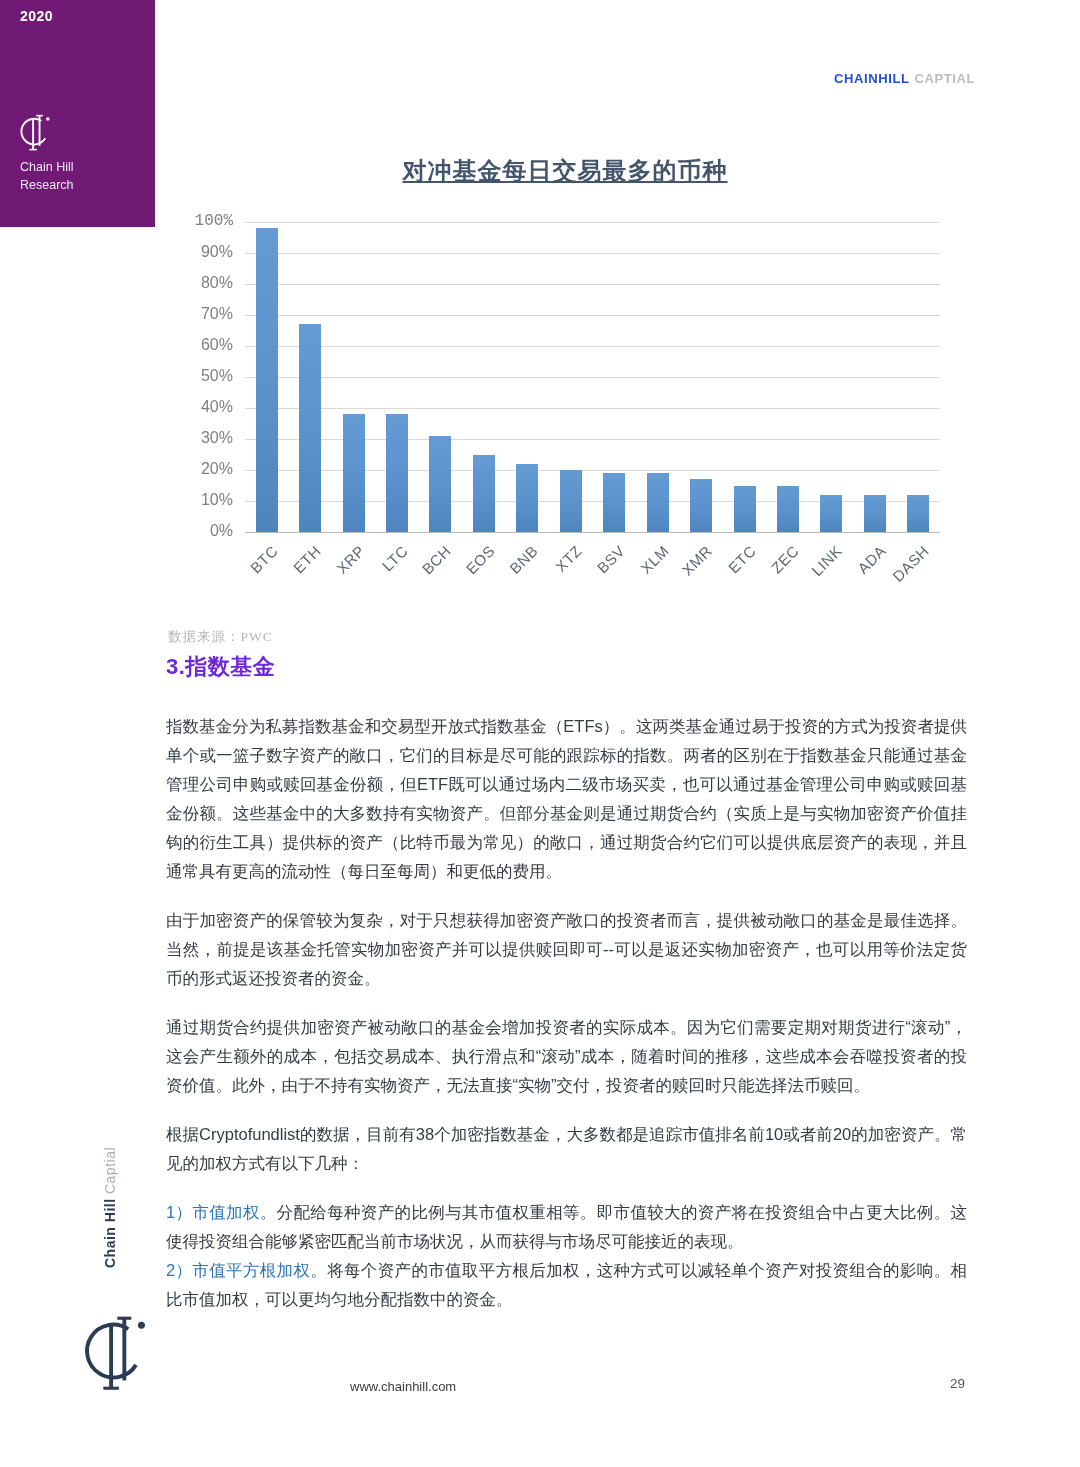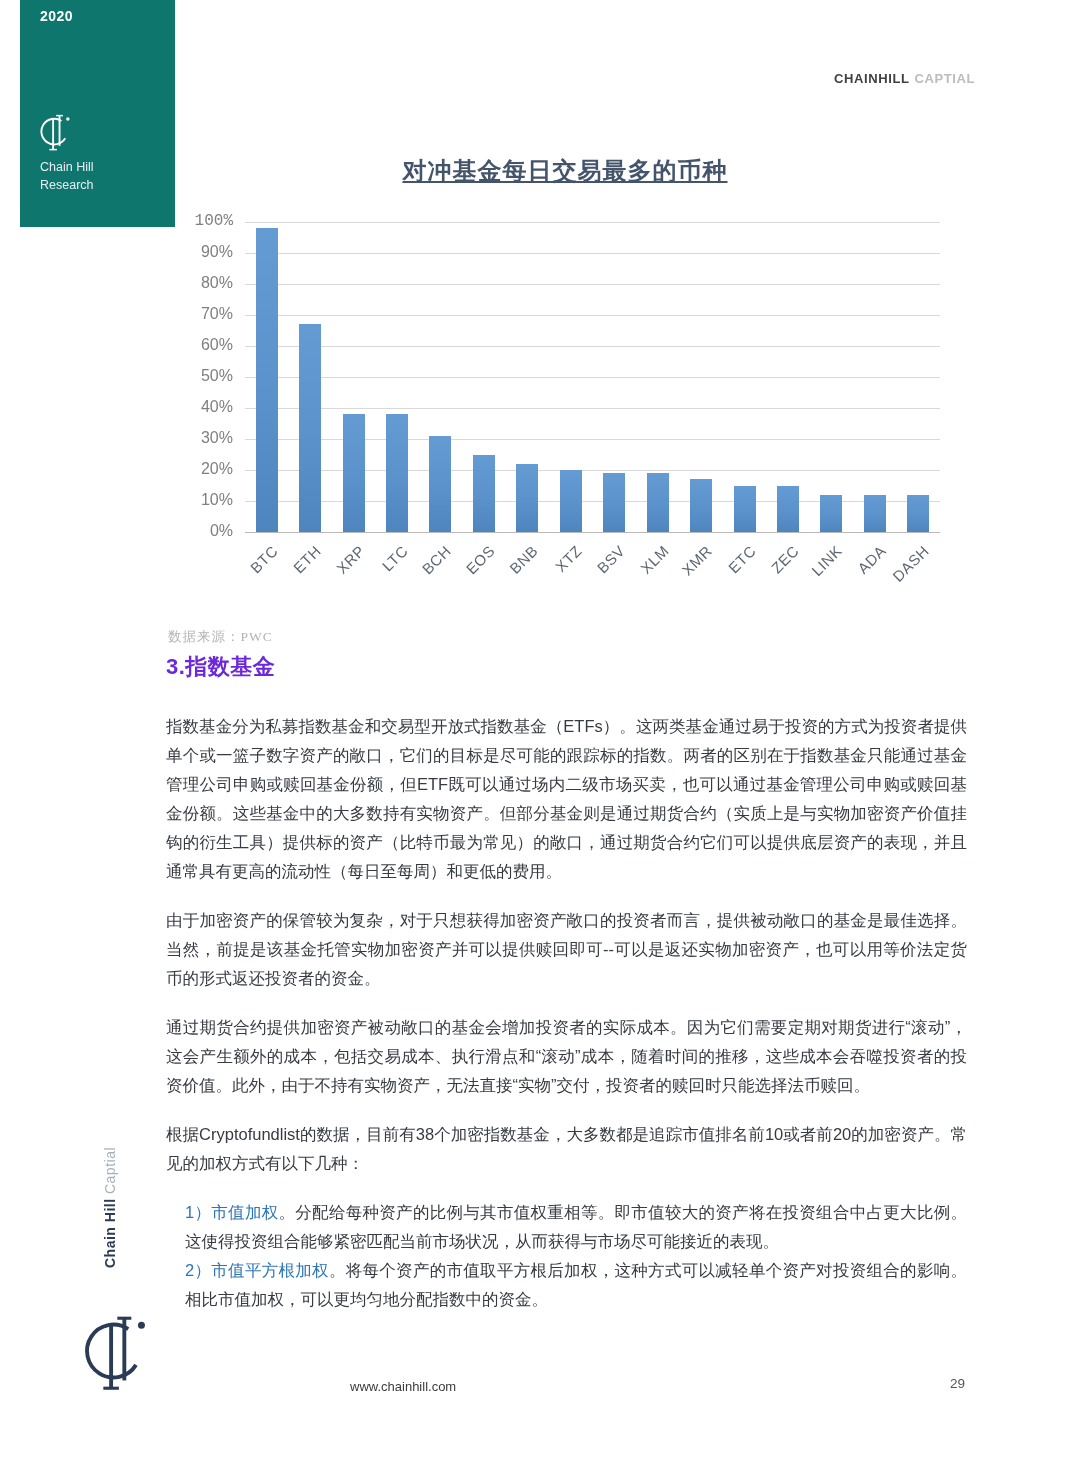--- a/index.html
+++ b/index.html
@@ -5,28 +5,28 @@
   * { margin:0; padding:0; box-sizing:border-box; }
   html,body { background:#e8e8e8; }
   .page {
     position:relative; width:1080px; height:1467px; margin:0 auto;
     background:#ffffff; overflow:hidden;
     font-family:"Liberation Sans", sans-serif;
   }
   
   .sidebar {
     position:absolute; left:0; top:0; width:155px; height:227px;
-    background:#0f766e; color:#ffffff;margin-left:20px;
+    background:#701a75; color:#ffffff;
   }
   .sidebar .year { position:absolute; left:20px; top:8px; font-size:14px; font-weight:bold; letter-spacing:.5px; }
   .sidebar .logo-sm { position:absolute; left:18px; top:114px; }
   .sidebar .org { position:absolute; left:20px; top:158px; font-size:12.5px; line-height:18px; color:#e9edf4; }
   
   .brand { position:absolute; top:71px; right:105px; font-size:13px; font-weight:bold; letter-spacing:.6px; }
-  .brand .b1 { color:#404040; }
+  .brand .b1 { color:#1d4ed8; }
   .brand .b2 { color:#bcbcbc; margin-left:5px; }
   
   .chart-title {
     position:absolute; left:170px; top:155px; width:790px;
     text-align:center; font-size:24px; font-weight:bold; color:#44546a; letter-spacing:1px;text-decoration:underline;
   }
   .plot { position:absolute; left:245px; top:222px; width:695px; height:310px; }
   .gridline { position:absolute; left:0; width:100%; height:1px; background:#d9d9d9; }
   .gridline.axis { background:#b9b9b9; }
   .ytick {
@@ -45,21 +45,21 @@
   }
   
   .source {
     position:absolute; left:168px; top:628px;
     font-family:Liberation Serif, serif; font-size:13.5px; color:#b5b5b5; letter-spacing:1px;
   }
   
   .content { position:absolute; left:166px; top:652px; width:801px; }
   .section-heading { font-size:22px; font-weight:600; color:#6d28d9; margin-bottom:30px; letter-spacing:.5px; }
   .content p { font-size:16.5px; line-height:29px; color:#363b42; text-align:justify; margin:0 0 20px 0; }
-  .content .plist { margin-top:2px;margin-left:19px; }
+  .content .plist { margin-top:2px; }
   .content .plist p { margin:0; }
   .lead { color:#2e75b6; }
   
   .footer-url { position:absolute; left:350px; top:1379px; font-size:13px; color:#3c3c3c; }
   .page-number { position:absolute; right:115px; top:1376px; font-size:13.5px; color:#555; }
   
   .side-vertical {
     position:absolute; left:50px; top:1200px; width:120px; text-align:center;
     transform:rotate(-90deg); font-size:14px; letter-spacing:.5px; white-space:nowrap;
   }

